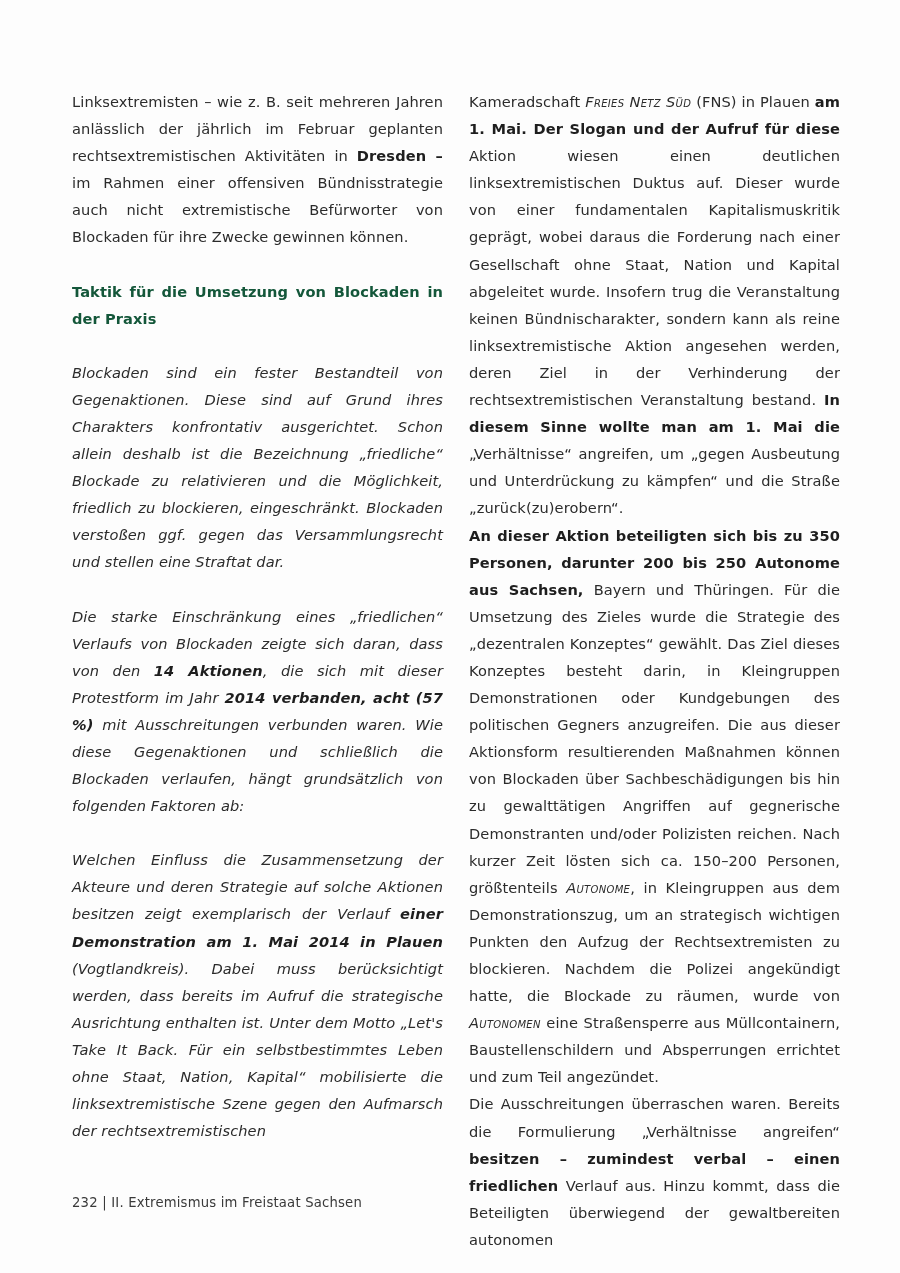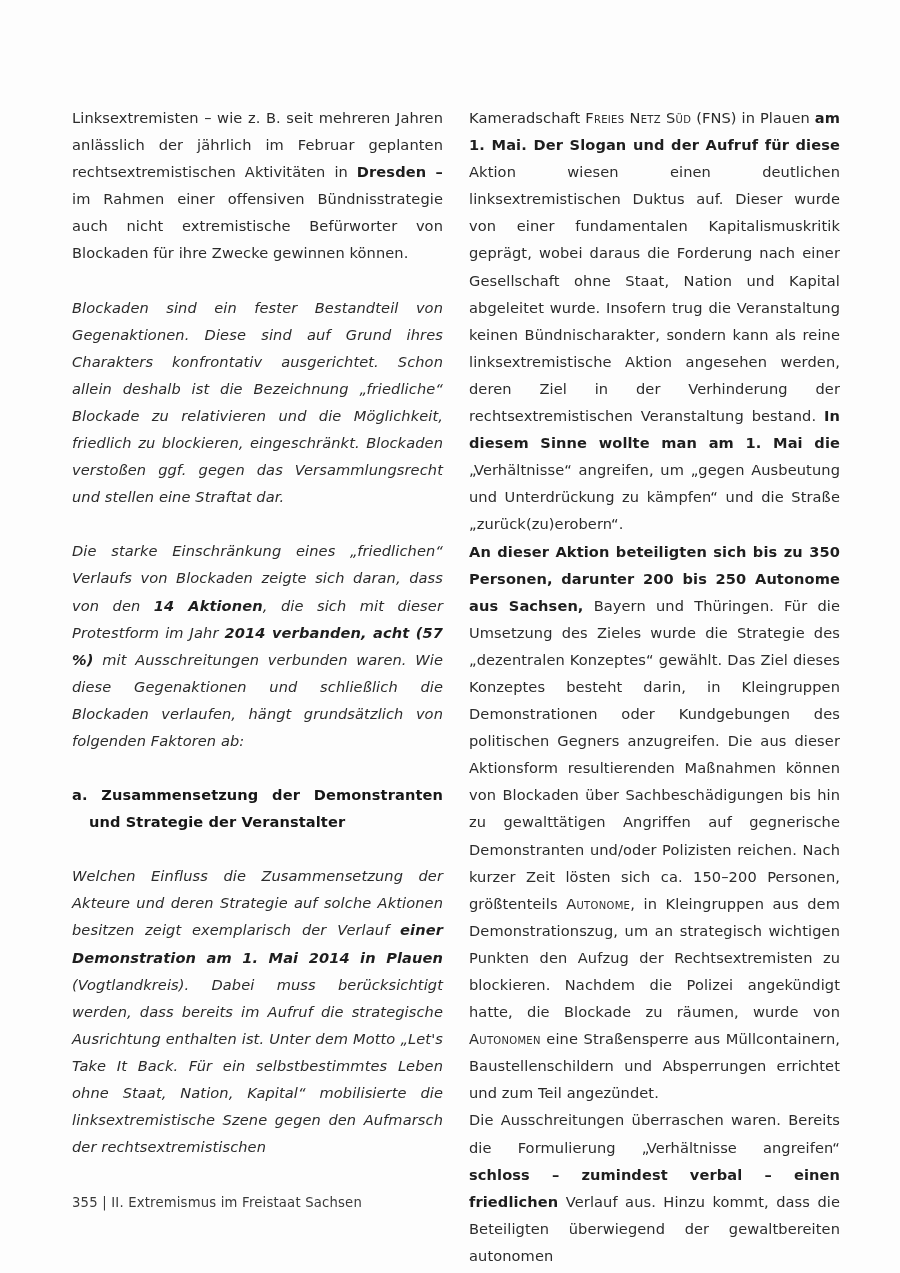--- a/index.html
+++ b/index.html
@@ -15,21 +15,20 @@
     font-family: "DejaVu Sans", sans-serif;
     overflow: hidden;
   }
   .columns {
     position: absolute;
     top: 88px;
     left: 72px;
     width: 768px;
     display: flex;
     gap: 26px;
-    margin-top: 16px;
   }
   .col {
     width: 371px;
   }
   p.body {
     margin: 0;
     font-size: 14.6px;
     line-height: 27.1px;
     color: #2b2b2b;
     text-align: justify;
@@ -65,20 +64,21 @@
     padding-left: 17px;
     text-indent: -17px;
   }
   b, .b {
     font-weight: bold;
     color: #1e1e1e;
   }
   .smallcaps {
     font-variant: small-caps;
     letter-spacing: 0.3px;
+    font-style: italic;
   }
   .footer {
     position: absolute;
     left: 72px;
     top: 1195px;
     font-size: 13.2px;
     color: #3a3a3a;
     letter-spacing: 0.2px;
     font-family: "DejaVu Sans", sans-serif;
   }
@@ -90,38 +90,38 @@
 <body>
 
 <div class="page">
 
   <div class="columns">
 
     <div class="col">
 
       <p class="body"><span>Linksextremisten – wie z. B. seit mehreren Jahren anlässlich der jährlich im Februar geplanten rechtsextremistischen Aktivitäten in </span><b>Dresden –</b><span> im Rahmen einer offensiven Bündnisstrategie auch nicht extremistische Befürworter von Blockaden für ihre Zwecke gewinnen können.</span></p>
 
+      <h2 class="green-head">Taktik für die Umsetzung von Blockaden in der Praxis</h2>
 
       <p class="body gap-para">Blockaden sind ein fester Bestandteil von Gegenaktionen. Diese sind auf Grund ihres Charakters konfrontativ ausgerichtet. Schon allein deshalb ist die Bezeichnung „friedliche“ Blockade zu relativieren und die Möglichkeit, friedlich zu blockieren, eingeschränkt. Blockaden verstoßen ggf. gegen das Versammlungsrecht und stellen eine Straftat dar.</p>
 
       <p class="body gap-para"><span>Die starke Einschränkung eines „friedlichen“ Verlaufs von Blockaden zeigte sich daran, dass von den </span><b>14 Aktionen</b><span>, die sich mit dieser Protestform im Jahr </span><b>2014 verbanden, acht (57 %)</b><span> mit Ausschreitungen verbunden waren. Wie diese Gegenaktionen und schließlich die Blockaden verlaufen, hängt grundsätzlich von folgenden Faktoren ab:</span></p>
 
-      <h3 class="black-head">a. Zusammensetzung der Demonstranten und Strategie der Veranstalter</h3>
 
       <p class="body gap-para justify-last-left"><span></span><span>Welchen Einfluss die Zusammensetzung der Akteure und deren Strategie auf solche Aktionen besitzen zeigt exemplarisch der Verlauf </span><b>einer Demonstration am 1. Mai 2014 in Plauen</b><span> (Vogtlandkreis). Dabei muss berücksichtigt werden, dass bereits im Aufruf die strategische Ausrichtung enthalten ist. Unter dem Motto „Let's Take It Back. Für ein selbstbestimmtes Leben ohne Staat, Nation, Kapital“ mobilisierte die linksextremistische Szene gegen den Aufmarsch der rechtsextremistischen</span></p>
 
     </div>
 
     <div class="col">
 
       <p class="body"><span>Kameradschaft </span><span class="smallcaps">Freies Netz Süd</span><span> (FNS) in Plauen </span><b>am 1. Mai. Der Slogan und der Aufruf für diese</b><span> Aktion wiesen einen deutlichen linksextremistischen Duktus auf. Dieser wurde von einer fundamentalen Kapitalismuskritik geprägt, wobei daraus die Forderung nach einer Gesellschaft ohne Staat, Nation und Kapital abgeleitet wurde. Insofern trug die Veranstaltung keinen Bündnischarakter, sondern kann als reine linksextremistische Aktion angesehen werden, deren Ziel in der Verhinderung der rechtsextremistischen Veranstaltung bestand. </span><b>In diesem Sinne wollte man am 1. Mai die</b><span> „Verhältnisse“ angreifen, um „gegen Ausbeutung und Unterdrückung zu kämpfen“ und die Straße „zurück(zu)erobern“.</span></p>
 
       <p class="body gap-small"><b>An dieser Aktion beteiligten sich bis zu 350 Personen, darunter 200 bis 250 Autonome aus Sachsen,</b><span> Bayern und Thüringen. Für die Umsetzung des Zieles wurde die Strategie des „dezentralen Konzeptes“ gewählt. Das Ziel dieses Konzeptes besteht darin, in Kleingruppen Demonstrationen oder Kundgebungen des politischen Gegners anzugreifen. Die aus dieser Aktionsform resultierenden Maßnahmen können von Blockaden über Sachbeschädigungen bis hin zu gewalttätigen Angriffen auf gegnerische Demonstranten und/oder Polizisten reichen. Nach kurzer Zeit lösten sich ca. 150–200 Personen, größtenteils </span><span class="smallcaps">Autonome</span><span>, in Kleingruppen aus dem Demonstrationszug, um an strategisch wichtigen Punkten den Aufzug der Rechtsextremisten zu blockieren. Nachdem die Polizei angekündigt hatte, die Blockade zu räumen, wurde von </span><span class="smallcaps">Autonomen</span><span> eine Straßensperre aus Müllcontainern, Baustellenschildern und Absperrungen errichtet und zum Teil angezündet.</span></p>
 
-      <p class="body gap-small justify-last-left"><span>Die Ausschreitungen überraschen waren. Bereits die Formulierung „Verhältnisse angreifen“ </span><b>schloss – zumindest verbal – einen friedlichen</b><span> Verlauf aus. Hinzu kommt, dass die Beteiligten überwiegend der gewaltbereiten autonomen</span></p>
+      <p class="body gap-small justify-last-left"><span>Die Ausschreitungen überraschen waren. Bereits die Formulierung „Verhältnisse angreifen“ </span><b>besitzen – zumindest verbal – einen friedlichen</b><span> Verlauf aus. Hinzu kommt, dass die Beteiligten überwiegend der gewaltbereiten autonomen</span></p>
 
     </div>
 
   </div>
 
-  <div class="footer">355 | II. Extremismus im Freistaat Sachsen</div>
+  <div class="footer">232 | II. Extremismus im Freistaat Sachsen</div>
 
 </div>
 
 </body></html>

